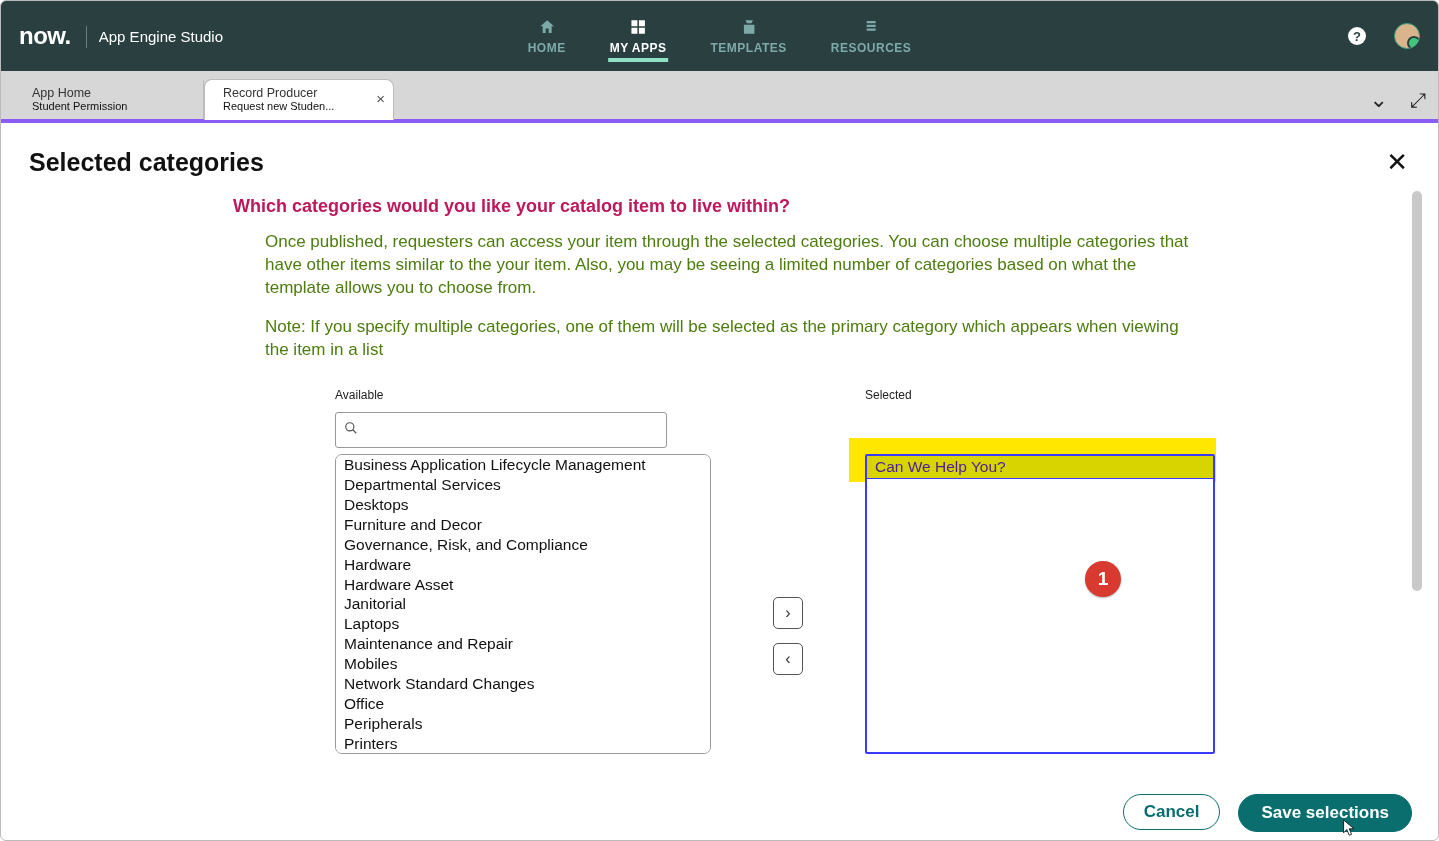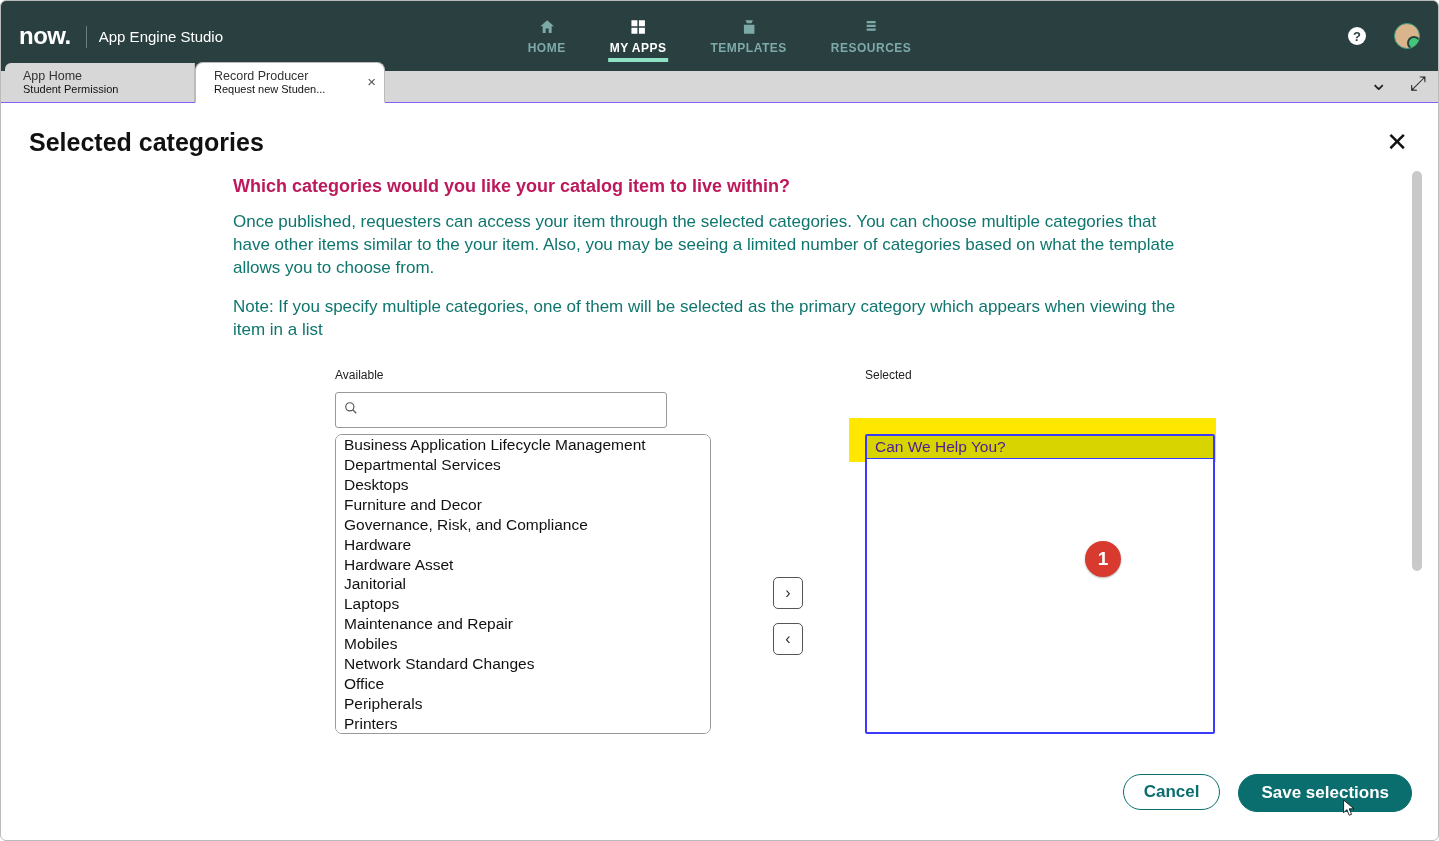--- a/index.html
+++ b/index.html
@@ -41,22 +41,22 @@
   .nav-item.active::after {
     content:""; position:absolute; bottom:0; left:20%; right:20%; height:4px; background:#8fe3c4;
   }
   .nav-icon { margin-bottom: 4px; width: 20px; height: 20px; display:flex; align-items:center; justify-content:center; }
   .header-right { margin-left:auto; display:flex; align-items:center; gap:28px; }
   .help-icon { width: 18px; height: 18px; border-radius:50%; background:#fff; color:#2a3f3f; display:flex; align-items:center; justify-content:center; font-size:13px; font-weight:700; }
   .avatar { width:26px; height:26px; border-radius:50%; background:#d9b48c; border:1px solid #3aa07f; position:relative; overflow:hidden; }
   .avatar::after { content:""; position:absolute; right:-2px; bottom:-2px; width:10px; height:10px; border-radius:50%; background:#42c77a; border:2px solid #2a3f3f; }
   
   .tabstrip {
-    height: 32px; background:#d7d7d7; display:flex; align-items:flex-end; padding-left:4px; padding-right:12px;
-    border-bottom:1px solid #8b5cf6;
+    height: 52px; background:#d7d7d7; display:flex; align-items:flex-end; padding-left:13px; padding-right:12px;
+    border-bottom:4px solid #8b5cf6;
   }
   .tab {
     background:#d7d7d7; padding:6px 22px 6px 18px; border-right:1px solid #bbb;
     display:flex; flex-direction:column; line-height:1.15;
     min-width:190px; position:relative;
   }
   .tab:first-child { border-top-left-radius:6px; }
   .tab.active { background:#fff; border-top-left-radius:8px; border-top-right-radius:8px; border:1px solid #bbb; border-bottom:1px solid #fff; margin-bottom:-1px; }
   .tab-sup { font-size:12.5px; color:#333; }
   .tab-title { font-size:11px; color:#111; }
@@ -67,21 +67,21 @@
   
   .page-wrap { position:relative; height: calc(100% - 70px - 48px); }
   .page-title-row { display:flex; align-items:center; justify-content:space-between; padding: 24px 30px 0 28px; }
   .page-title { font-size:25px; font-weight:700; color:#111; }
   .close-x { font-size:26px; color:#111; font-weight:400; }
   .vscroll-ind { position:absolute; right:16px; top:68px; width:10px; height:400px; background:#c9c9c9; border-radius:5px; }
   .content {
     padding: 18px 0 0 232px; width: 1200px;
   }
   .q-line { font-size:18px; font-weight:700; color:#be185d; margin-bottom:14px; }
-  .para { font-size:17px; color:#0f766e; line-height:1.35; margin-bottom:16px; max-width:960px; }
+  .para { font-size:17px; color:#4d7c0f; line-height:1.35; margin-bottom:16px; max-width:960px;margin-left:32px; }
   .dual-col {
     display:flex; gap:62px; margin-top:26px; margin-left:102px;
   }
   .col { display:flex; flex-direction:column; }
   .col-label { font-size:12px; color:#222; margin-bottom:10px; }
   .search-box {
     width:332px; height:36px; border:1px solid #999; border-radius:3px; background:#fff;
     display:flex; align-items:center; padding:0 8px; gap:6px;
   }
   .search-box input { border:none; outline:none; flex:1; font-size:15px; background:transparent; }

